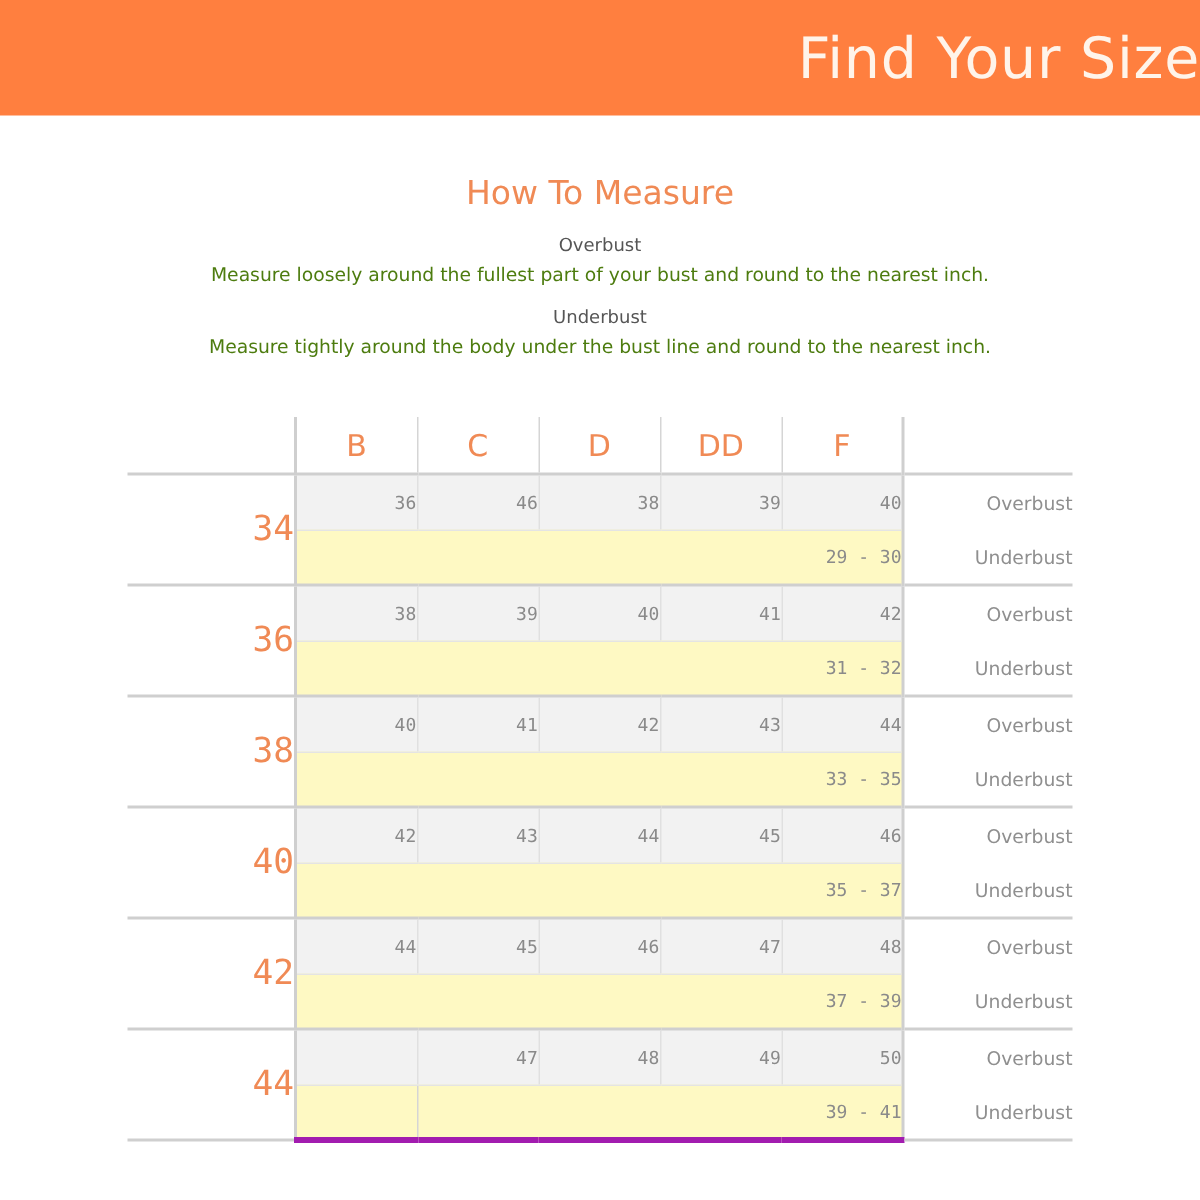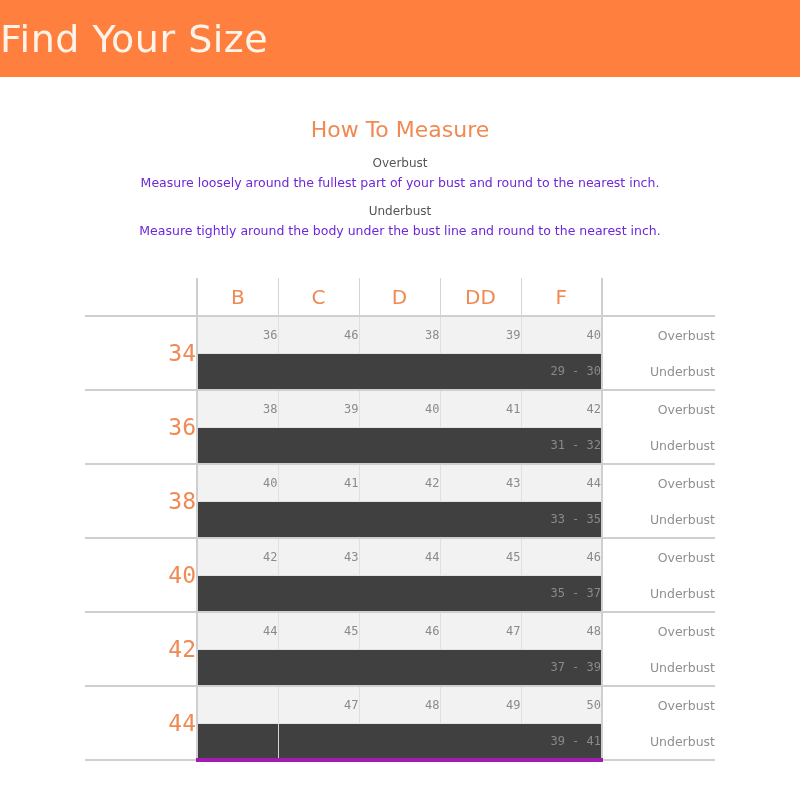--- a/index.html
+++ b/index.html
@@ -1,36 +1,36 @@
 <!DOCTYPE html>
 <html><head>
 <meta charset="utf-8">
 <style>
   html, body { margin:0; padding:0; }
   body { width:800px; height:800px; background:#ffffff; font-family:"DejaVu Sans", sans-serif; position:relative; overflow:hidden; }
-  .banner { position:absolute; left:0; top:0; width:800px; height:77px; background:#ff7f3f; display:flex; align-items:center; justify-content:flex-start; }
+  .banner { position:absolute; left:0; top:0; width:800px; height:77px; background:#ff7f3f; display:flex; align-items:center; justify-content:flex-end; }
   .banner h1 { margin:0; color:#fff4ea; font-weight:normal; font-size:38px; letter-spacing:0.5px; font-family:"DejaVu Sans", sans-serif; }
   .howto { position:absolute; left:0; top:103px; width:800px; text-align:center; }
   .howto h2 { margin:14px; color:#f08a55; font-weight:normal; font-size:22px; font-family:"DejaVu Sans", sans-serif; }
   .term { margin-top:14px; color:#555; font-size:12px; }
-  .desc { margin-top:5px; color:#6d28d9; font-size:12.5px; }
+  .desc { margin-top:5px; color:#4d7c0f; font-size:12.5px; }
   .term2 { margin-top:14px; }
   table { position:absolute; left:85px; top:278px; border-collapse:collapse; table-layout:fixed; width:630px; }
   col.band { width:112px; }
   col.cup { width:81px; }
   col.lab { width:113px; }
   th { height:38px; color:#f08a55; font-weight:normal; font-size:20px; font-family:"DejaVu Sans", sans-serif; text-align:center; vertical-align:bottom; padding-bottom:6px; box-sizing:border-box; }
   th.cupth { border-left:1px solid #d5d5d5; }
   th.cupth.first { border-left:2px solid #cfcfcf; }
   th.labth { border-left:2px solid #cfcfcf; }
   td { height:37px; text-align:right; font-size:12px; box-sizing:border-box; padding:0; }
   td.bandcell { color:#f08a55; font-size:23px; font-family:"DejaVu Sans Mono", monospace; border-top:2px solid #cfcfcf; border-right:2px solid #cfcfcf; }
   td.ob { background:#f2f2f2; color:#8a8a8a; font-family:"DejaVu Sans Mono", monospace; border-left:1px solid #e0e0e0; border-top:2px solid #cfcfcf; border-bottom:1px solid #e4e4e4; }
   td.ob.blank { background:#f2f2f2; }
-  td.ub { background:#404040; color:#8a8a8a; font-family:"DejaVu Sans Mono", monospace;margin-top:12px; }
+  td.ub { background:#fef9c3; color:#8a8a8a; font-family:"DejaVu Sans Mono", monospace;margin-top:12px; }
   td.ubempty { border-right:1px solid #d5d5d5; }
   td.lab { color:#8f8f8f; font-size:12.5px; border-left:2px solid #cfcfcf; }
   td.lab.top { border-top:2px solid #cfcfcf; }
   tr.last td { border-bottom:2px solid #cfcfcf; }
   tr.last td.ub, tr.last td.ubempty { border-bottom:4px solid #a21caf; }
 </style>
 </head>
 <body>
 
 <div class="banner">

